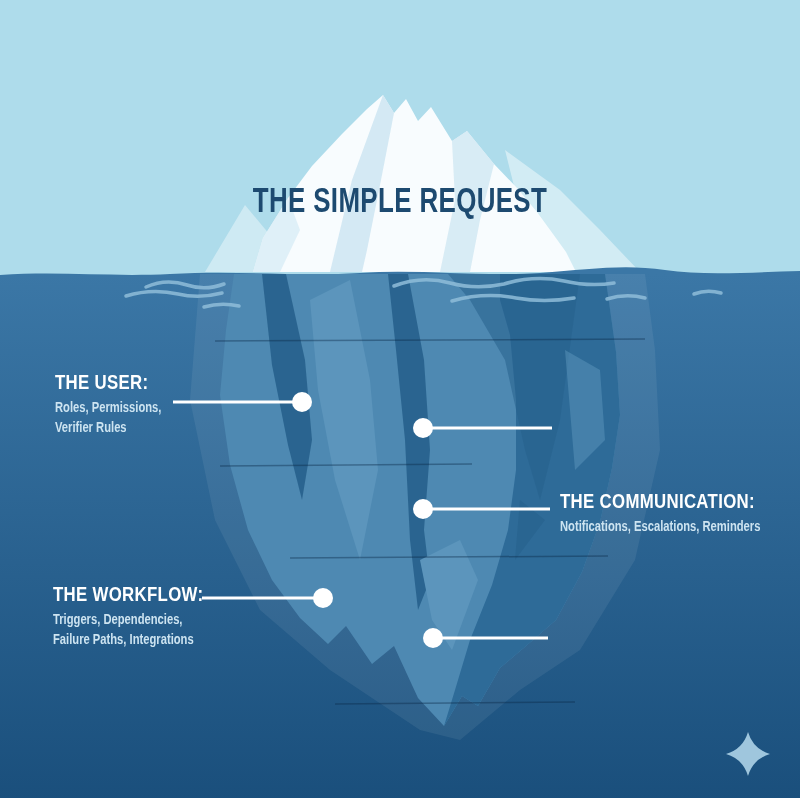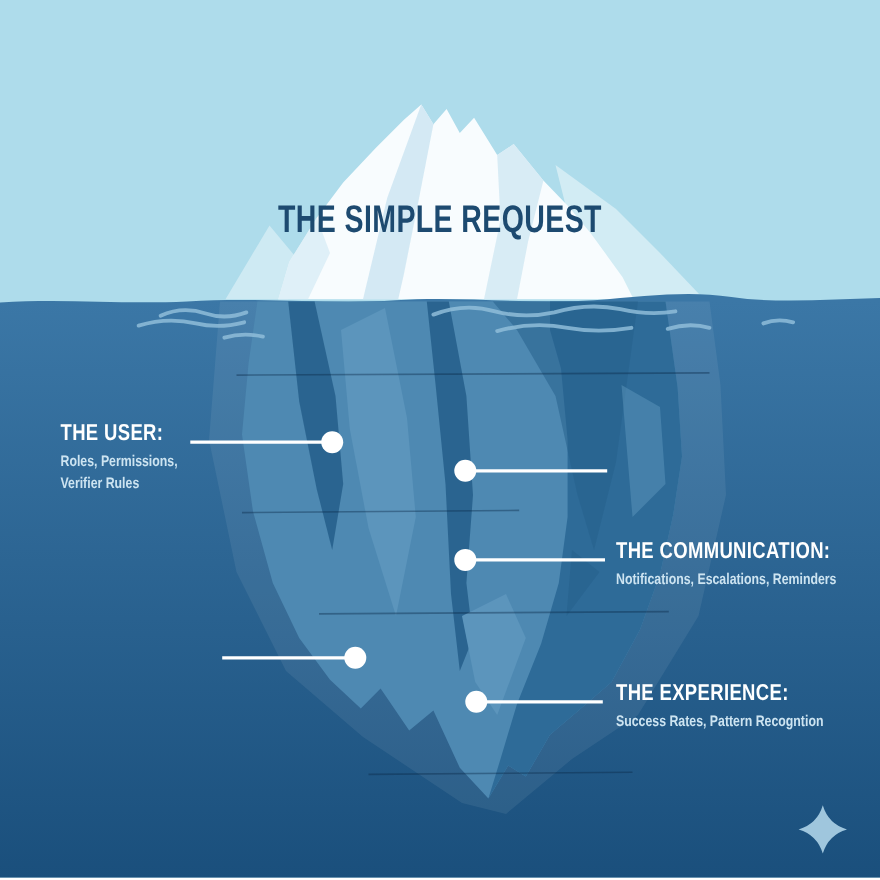--- a/index.html
+++ b/index.html
@@ -31,21 +31,21 @@
     white-space:nowrap;
   }
   .title .condense{display:inline-block;transform:scaleX(0.74);transform-origin:center;}
   .callout{position:absolute;white-space:nowrap;}
   .callout .condense{display:inline-block;transform:scaleX(0.8);transform-origin:left top;}
   .callout h2{
     margin:0 0 4px 0;font-size:21px;font-weight:700;color:var(--label-heading);
     letter-spacing:0.4px;line-height:1.05;
   }
   .callout p{margin:0;font-size:14px;color:var(--label-sub);line-height:1.45;font-weight:700;}
-  .co-user{left:55px;top:383px;}
+  .co-user{left:55px;top:371px;}
   .co-data{left:561px;top:408px;}
   .co-communication{left:560px;top:490px;}
   .co-workflow{left:53px;top:583px;}
   .co-experience{left:560px;top:619px;}
 </style>
 </head>
 <body>
 
 <div class="stage">
 
@@ -132,21 +132,22 @@
   </div>
 
 
   <div class="callout co-communication">
     <div class="condense">
       <h2>THE COMMUNICATION:</h2>
       <p>Notifications, Escalations, Reminders</p>
     </div>
   </div>
 
-
-  <div class="callout co-experience">
+  <div class="callout co-workflow">
     <div class="condense">
-      <h2>THE EXPERIENCE:</h2>
-      <p>Success Rates, Pattern Recogntion</p>
+      <h2>THE WORKFLOW:</h2>
+      <p>Triggers, Dependencies,</p>
+      <p>Failure Paths, Integrations</p>
     </div>
   </div>
+
 
 </div>
 
 </body></html>

